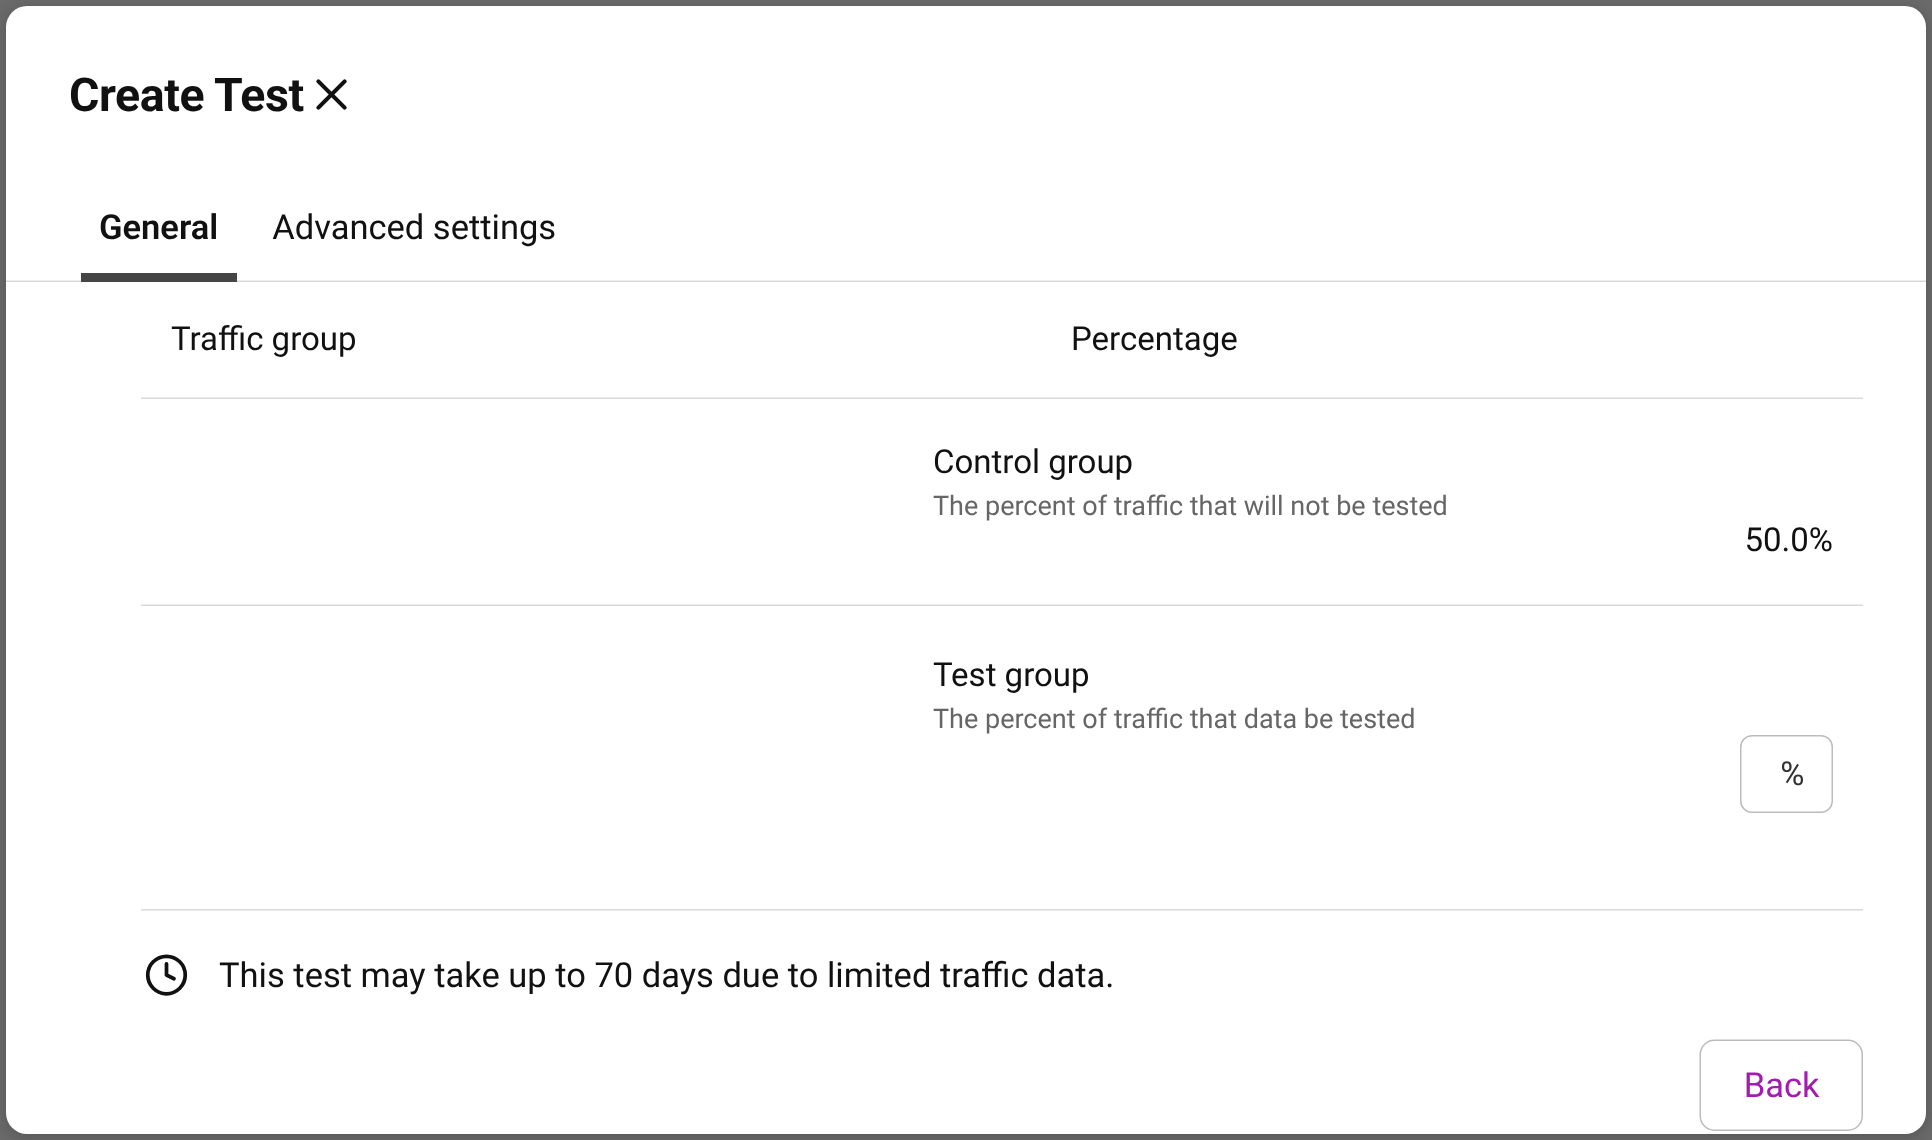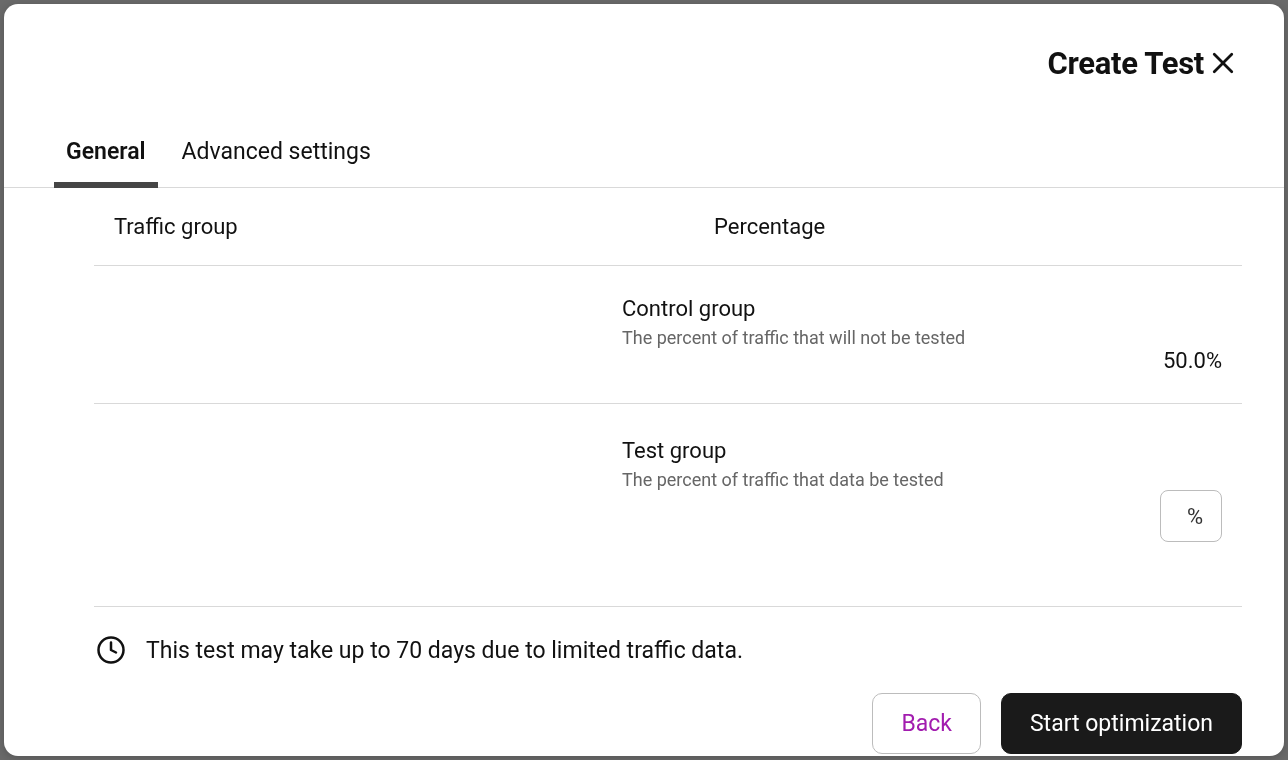--- a/index.html
+++ b/index.html
@@ -19,21 +19,21 @@
       bottom: 4px;
       background: #fff;
       border-radius: 14px;
       padding: 0;
       display: flex;
       flex-direction: column;
       box-shadow: 0 2px 10px rgba(0,0,0,0.2);
     }
     .modal-header {
       display: flex;
-      justify-content: flex-end;
+      justify-content: flex-start;
       align-items: center;
       padding: 40px 42px 0 42px;
     }
     .modal-title {
       font-size: 31px;
       font-weight: 700;
       color: #111;
       letter-spacing: -0.3px;
     }
     .close-btn {
@@ -224,16 +224,15 @@
         <circle cx="12" cy="12" r="10"></circle>
         <polyline points="12 6 12 12 16 14"></polyline>
       </svg>
       <span class="notice-text">This test may take up to 70 days due to limited traffic data.</span>
     </div>
 
   </div>
 
   <div class="footer">
     <button class="btn btn-secondary">Back</button>
-    <button class="btn btn-primary">Start optimization</button>
   </div>
 
 </div>
 
 </body></html>

